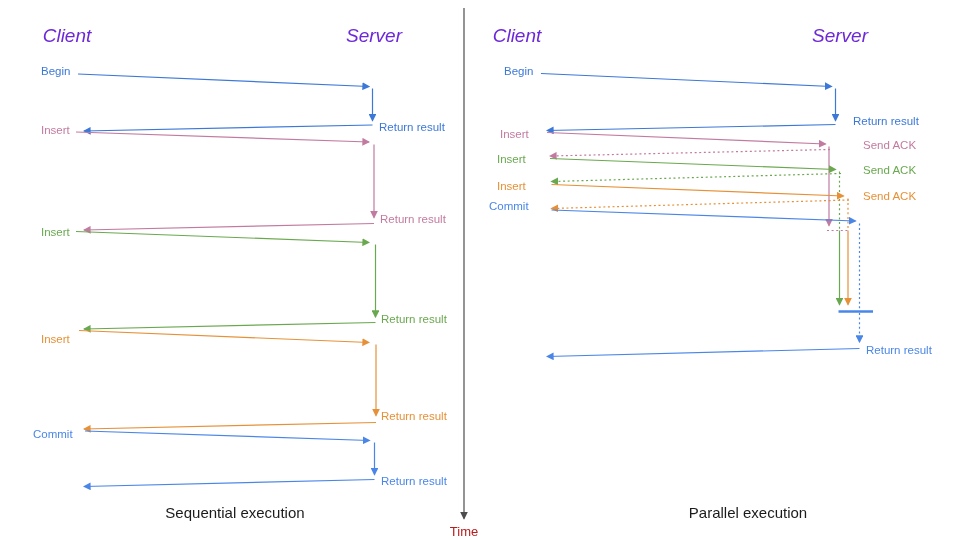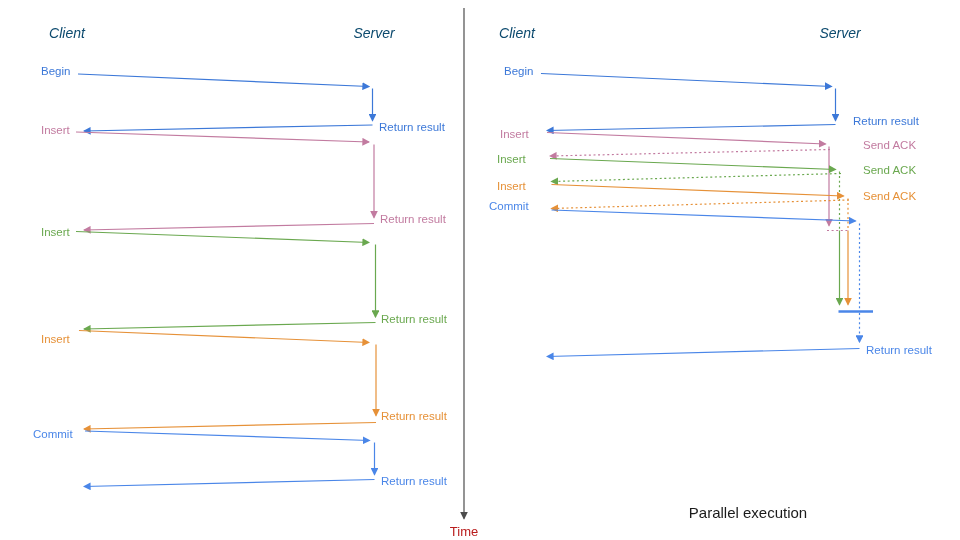--- a/index.html
+++ b/index.html
@@ -3,21 +3,21 @@
 <meta charset="utf-8">
 <style>
   html,body{margin:0;padding:0;background:#ffffff;}
   .stage{
     position:relative;width:960px;height:540px;overflow:hidden;background:#ffffff;
     font-family:"Liberation Sans", sans-serif;
   }
   .stage svg{position:absolute;left:0;top:0;}
   .hdr{
     position:absolute;transform:translateX(-50%);
-    font-style:italic;font-size:14px;color:#0c4a6e;white-space:nowrap;
+    font-style:italic;font-size:19px;color:#6d28d9;white-space:nowrap;
   }
   .caption{
     position:absolute;transform:translateX(-50%);
     font-size:15px;color:#1b1b1b;white-space:nowrap;
   }
   .time-label{
     position:absolute;transform:translateX(-50%);
     font-size:13px;color:#b91c1c;white-space:nowrap;
   }
   text.msg{font-family:"Liberation Sans", sans-serif;font-size:11.5px;}
@@ -103,15 +103,16 @@
       <text x="863" y="200" fill="#e69138" class="msg">Send ACK</text>
       <text x="489" y="210" fill="#4a86e8" class="msg">Commit</text>
       <text x="866" y="354" fill="#4a86e8" class="msg">Return result</text>
     </svg>
 
   <span class="hdr" style="left:67px;top:25px">Client</span>
   <span class="hdr" style="left:374px;top:25px">Server</span>
   <span class="hdr" style="left:517px;top:25px">Client</span>
   <span class="hdr" style="left:840px;top:25px">Server</span>
 
+  <span class="caption" style="left:235px;top:504px">Sequential execution</span>
   <span class="caption" style="left:748px;top:504px">Parallel execution</span>
   <span class="time-label" style="left:464px;top:524px">Time</span>
 </div>
 
 </body></html>

